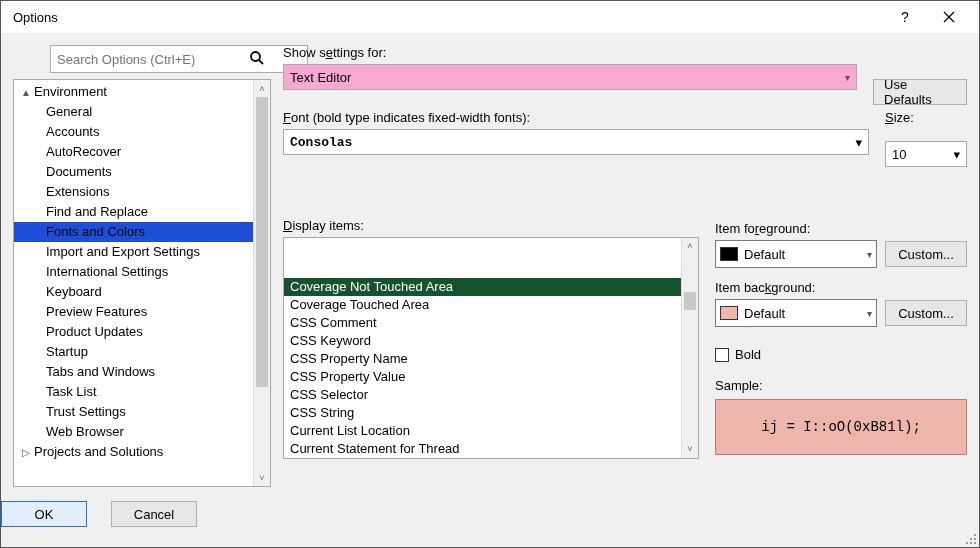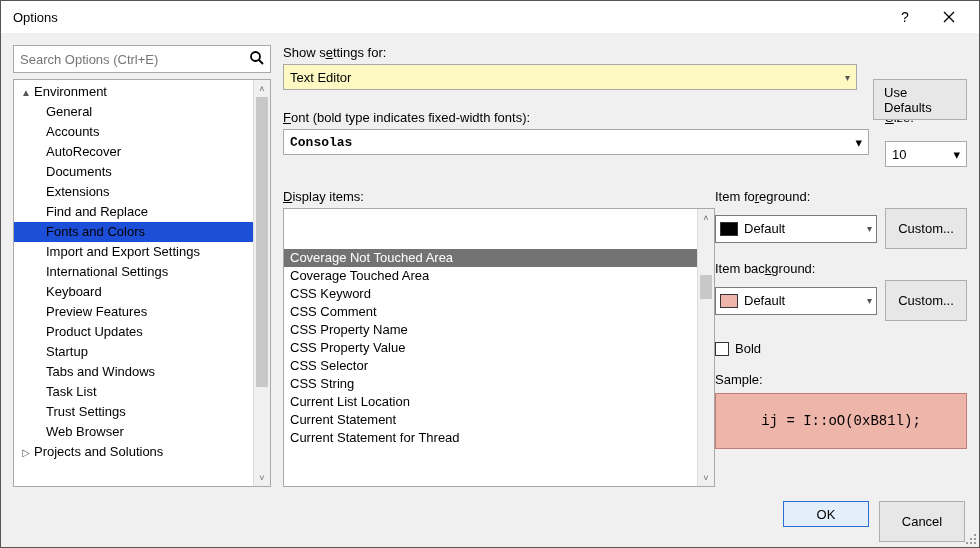--- a/index.html
+++ b/index.html
@@ -4,68 +4,68 @@
 <style>
   * { box-sizing: border-box; font-family: "Segoe UI", Tahoma, sans-serif; font-size: 13px; }
   html, body { margin:0; padding:0; width:980px; height:548px; background:#fff; }
   .window { width:980px; height:548px; border:1px solid #555; background:#f0f0f0; display:flex; flex-direction:column; }
   .titlebar { height:32px; background:#fff; display:flex; align-items:center; padding:0 8px 0 12px; }
   .titlebar .title { flex:1; font-size:13px; color:#000; }
   .titlebar .tb-btn { width:44px; height:30px; display:flex; align-items:center; justify-content:center; color:#000; font-size:14px; }
   .body { flex:1; display:flex; padding:12px 12px 6px 12px; gap:12px; overflow:hidden; }
   .sidebar { width:258px; display:flex; flex-direction:column; gap:6px; }
   .search { position:relative; }
-  .search input { width:100%; height:28px; padding:3px 28px 3px 6px; border:1px solid #a9a9a9; background:#fff; color:#555; outline:none; }
+  .search input { width:100%; height:28px; padding:3px 28px 3px 6px; border:1px solid #a9a9a9; background:#fff; color:#555; outline:none;margin-left:37px; }
   .search .mag { position:absolute; right:6px; top:5px; font-size:14px; font-weight:bold; }
   .tree { flex:1; border:1px solid #a9a9a9; background:#fff; overflow:hidden; display:flex; }
   .tree-inner { flex:1; overflow:hidden; padding-top:2px; }
   .tree-row { height:20px; line-height:20px; padding-left:6px; white-space:nowrap; cursor:default; }
   .tree-row.lvl1 { padding-left:6px; }
   .tree-row.lvl2 { padding-left:32px; }
   .tree-row.sel { background:#1d4ed8; }
   .tree-tw { display:inline-block; width:12px; text-align:center; color:#555; margin-right:2px; font-size:10px; }
   .tree-scroll { width:17px; background:#f0f0f0; display:flex; flex-direction:column; border-left:1px solid #ddd; }
   .tree-scroll .arr { height:17px; display:flex; align-items:center; justify-content:center; font-size:9px; color:#666; }
   .tree-scroll .track { flex:1; position:relative; }
   .tree-scroll .thumb { position:absolute; left:2px; right:2px; top:0; height:78%; background:#c8c8c8; }
   .main { flex:1; display:flex; flex-direction:column; position:relative; }
   .row-label { color:#000; margin-bottom:4px; }
   .row-label .u { text-decoration:underline; }
-  .wide-select { width:100%; height:26px; border:1px solid #a9a9a9; background:#fef9c3; display:flex; align-items:center; padding:0 6px; justify-content:space-between; }
+  .wide-select { width:100%; height:26px; border:1px solid #a9a9a9; background:#f9a8d4; display:flex; align-items:center; padding:0 6px; justify-content:space-between; }
   .wide-select .chev { font-size:10px; color:#555; }
   .grid2 { display:flex; gap:16px; margin-top:20px; }
   .g-left { flex:1; }
   .g-right { width:82px; }
   .font-select { display:flex; align-items:center; justify-content:space-between; width:100%; height:26px; border:1px solid #a9a9a9; background:#fff; padding:0 6px;gap:12px; }
   .font-select .name { font-weight:bold; font-family:"Consolas","Courier New",monospace; }
   .size-sel { display:flex; align-items:center; justify-content:space-between; width:82px; height:26px; border:1px solid #a9a9a9; background:#fff; padding:0 6px;margin-top:16px; }
-  .lower { display:flex; margin-top:22px; flex:1; overflow:hidden; }
+  .lower { display:flex; margin-top:22px; gap:16px; flex:1; overflow:hidden;align-items:center; }
   .disp { flex:1; display:flex; flex-direction:column; min-width:0; }
   .listbox { flex:1; border:1px solid #a9a9a9; background:#fff; display:flex; overflow:hidden; }
   .list-inner { flex:1; overflow:hidden; }
   .li-row { height:18px; line-height:18px; padding:0 6px; white-space:nowrap; cursor:default; }
-  .li-row.sel { background:#737373; color:#fff;margin-top:40px; }
+  .li-row.sel { background:#14532d; color:#fff;margin-top:40px; }
   .list-scroll { width:17px; background:#f0f0f0; display:flex; flex-direction:column; border-left:1px solid #ddd; }
   .list-scroll .arr { height:17px; display:flex; align-items:center; justify-content:center; font-size:9px; color:#666; }
   .list-scroll .track { flex:1; position:relative; }
   .list-scroll .thumb { position:absolute; left:2px; right:2px; top:20%; height:10%; background:#c8c8c8; }
   .rhs { width:252px; display:flex; flex-direction:column; }
   .color-row { display:flex; align-items:center; gap:8px; }
   .color-sel { flex:1; height:28px; border:1px solid #7a7a7a; background:#fff; display:flex; align-items:center; padding:0 4px; gap:6px; justify-content:flex-start; }
   .swatch { width:18px; height:14px; display:inline-block; border:1px solid #333; }
   .color-sel .chev { margin-left:auto; font-size:10px; color:#555; }
-  .btn { height:41px; border:1px solid #aeaeae; background:#e7e7e7; padding:0 10px; display:flex; align-items:center; justify-content:center; cursor:default; }
+  .btn { height:26px; border:1px solid #aeaeae; background:#e7e7e7; padding:0 10px; display:flex; align-items:center; justify-content:center; cursor:default; }
   .btn.wide { width:82px; }
   .btn.medium { width:86px; }
   .checkbox { display:flex; align-items:center; gap:6px; margin-top:20px; }
   .checkbox .box { width:14px; height:14px; border:1px solid #333; background:#fff; display:inline-block; }
   .sample-area { margin-top:16px; }
   .sample { margin-top:6px; height:56px; border:1px solid #c07a7a; background:#eeb5ab; display:flex; align-items:center; justify-content:center; font-family:"Consolas","Courier New",monospace; font-size:14px; color:#000; }
   .topright { position:absolute; right:0; top:12px; width:94px; }
-  .footer { height:54px; display:flex; align-items:flex-start; justify-content:flex-end; gap:10px; padding:8px 14px 0 0; }
+  .footer { height:54px; display:flex; align-items:flex-start; gap:24px; padding:8px 14px 0 0; }
   .ok-btn { width:86px; height:26px; border:1px solid #2a6fd1; background:#e3eefb; display:flex; align-items:center; justify-content:center; }
   .resize { position:absolute; right:3px; bottom:3px; width:12px; height:12px; background:
     radial-gradient(circle at 10px 10px,#999 1px,transparent 1px),
     radial-gradient(circle at 6px 10px,#999 1px,transparent 1px),
     radial-gradient(circle at 10px 6px,#999 1px,transparent 1px),
     radial-gradient(circle at 2px 10px,#999 1px,transparent 1px),
     radial-gradient(circle at 6px 6px,#999 1px,transparent 1px),
     radial-gradient(circle at 10px 2px,#999 1px,transparent 1px); }
 </style>
 </head>
@@ -165,28 +165,27 @@
         </div>
       </div>
 
       <div class="lower">
         <div class="disp">
           <div class="row-label"><span class="u">D</span>isplay items:</div>
           <div class="listbox">
             <div class="list-inner" id="list-inner">
                 <div class="li-row sel">Coverage Not Touched Area</div>
                 <div class="li-row">Coverage Touched Area</div>
+                <div class="li-row">CSS Comment</div>
                 <div class="li-row">CSS Keyword</div>
-                <div class="li-row">CSS Comment</div>
                 <div class="li-row">CSS Property Name</div>
                 <div class="li-row">CSS Property Value</div>
                 <div class="li-row">CSS Selector</div>
                 <div class="li-row">CSS String</div>
                 <div class="li-row">Current List Location</div>
-                <div class="li-row">Current Statement</div>
                 <div class="li-row">Current Statement for Thread</div>
               </div>
             <div class="list-scroll">
               <div class="arr">˄</div>
               <div class="track">
                   <div class="thumb"></div>
                 </div>
               <div class="arr">˅</div>
             </div>
           </div>

